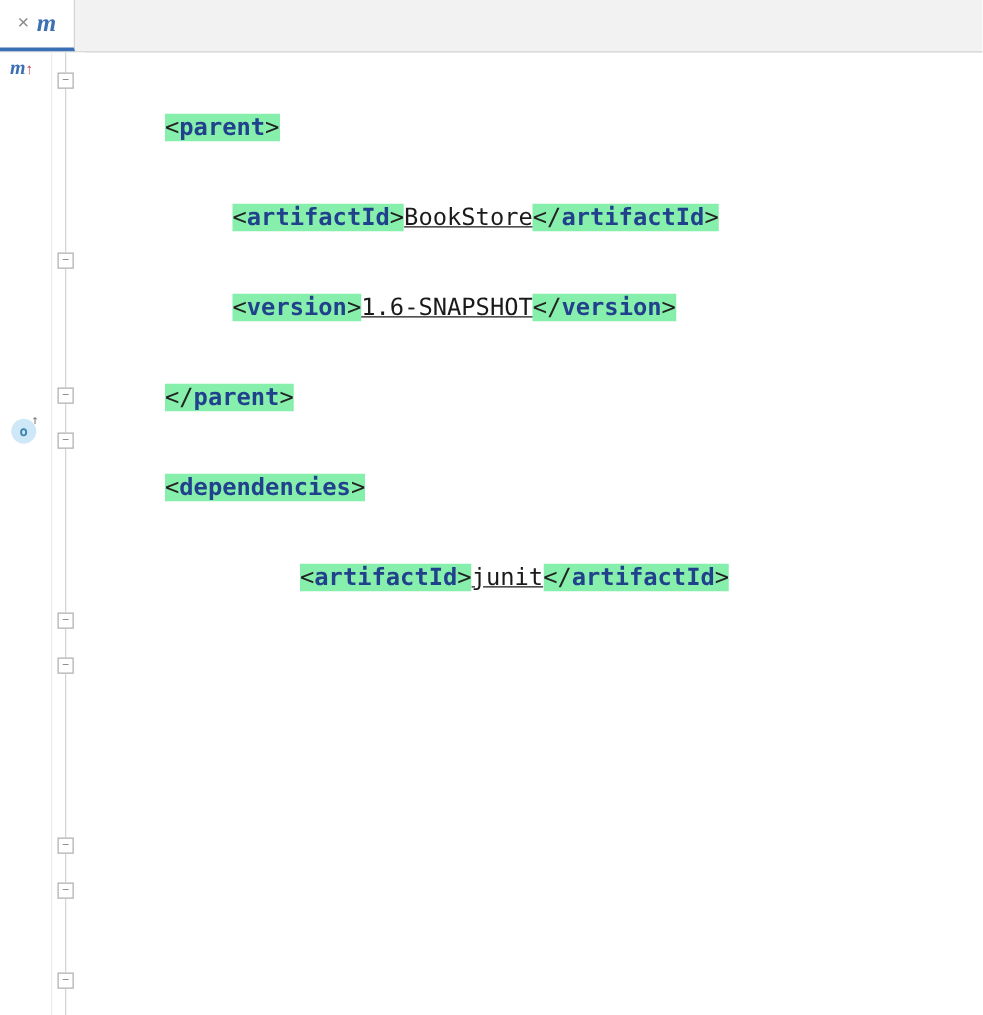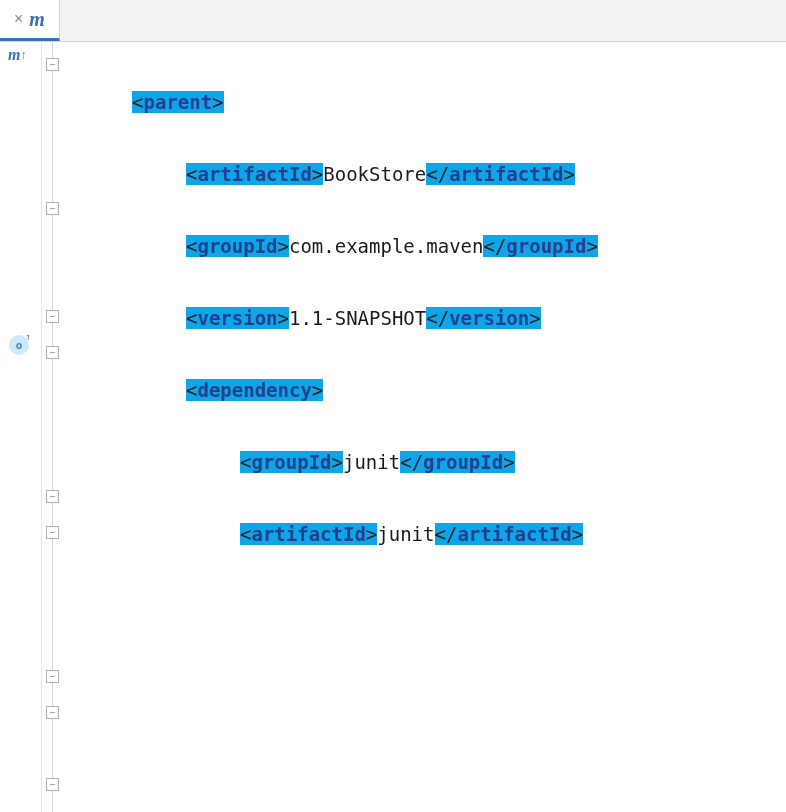--- a/index.html
+++ b/index.html
@@ -94,24 +94,24 @@
   .code {
     flex: 1;
     font-size: 19px;
     line-height: 36px;
     white-space: pre;
     padding-top: 6px;
     position: relative;
   }
   .line { height: 36px; padding-left: 4px; }
   
-  .tag-bg { background: #0ea5e9; }
+  .tag-bg { background: #86efac; }
   .tag-name { color: #22418d; font-weight: bold; }
   .tag-bracket { color: #222; }
-  .tag-text { color: #1a1a1a; }
+  .tag-text { color: #1a1a1a; text-decoration: underline; }
   
   .ind1 { padding-left: 64px; }
   .ind2 { padding-left: 118px; }
   .ind3 { padding-left: 172px; }
 </style>
 </head>
 <body>
 
 <div class="tab-bar">
   <div class="tab">
@@ -146,24 +146,23 @@
         <div class="fold-mark" style="top: 484px;">−</div>
         <div class="fold-mark" style="top: 628px;">−</div>
         <div class="fold-mark" style="top: 664px;">−</div>
         <div class="fold-mark" style="top: 736px;">−</div>
       </div>
   </div>
 
   <div class="code">
 <div class="line ind1"><span class="tag-bg"><span class="tag-bracket">&lt;</span><span class="tag-name">parent</span><span class="tag-bracket">&gt;</span></span></div>
 <div class="line ind2"><span class="tag-bg"><span class="tag-bracket">&lt;</span><span class="tag-name">artifactId</span><span class="tag-bracket">&gt;</span></span><span class="tag-text">BookStore</span><span class="tag-bg"><span class="tag-bracket">&lt;/</span><span class="tag-name">artifactId</span><span class="tag-bracket">&gt;</span></span></div>
-<div class="line ind2"><span class="tag-bg"><span class="tag-bracket">&lt;</span><span class="tag-name">groupId</span><span class="tag-bracket">&gt;</span></span><span class="tag-text">com.example.maven</span><span class="tag-bg"><span class="tag-bracket">&lt;/</span><span class="tag-name">groupId</span><span class="tag-bracket">&gt;</span></span></div>
-<div class="line ind2"><span class="tag-bg"><span class="tag-bracket">&lt;</span><span class="tag-name">version</span><span class="tag-bracket">&gt;</span></span><span class="tag-text">1.1-SNAPSHOT</span><span class="tag-bg"><span class="tag-bracket">&lt;/</span><span class="tag-name">version</span><span class="tag-bracket">&gt;</span></span></div>
-<div class="line ind2"><span class="tag-bg"><span class="tag-bracket">&lt;</span><span class="tag-name">dependency</span><span class="tag-bracket">&gt;</span></span></div>
-<div class="line ind3"><span class="tag-bg"><span class="tag-bracket">&lt;</span><span class="tag-name">groupId</span><span class="tag-bracket">&gt;</span></span><span class="tag-text">junit</span><span class="tag-bg"><span class="tag-bracket">&lt;/</span><span class="tag-name">groupId</span><span class="tag-bracket">&gt;</span></span></div>
+<div class="line ind2"><span class="tag-bg"><span class="tag-bracket">&lt;</span><span class="tag-name">version</span><span class="tag-bracket">&gt;</span></span><span class="tag-text">1.6-SNAPSHOT</span><span class="tag-bg"><span class="tag-bracket">&lt;/</span><span class="tag-name">version</span><span class="tag-bracket">&gt;</span></span></div>
+<div class="line ind1"><span class="tag-bg"><span class="tag-bracket">&lt;/</span><span class="tag-name">parent</span><span class="tag-bracket">&gt;</span></span></div>
+<div class="line ind1"><span class="tag-bg"><span class="tag-bracket">&lt;</span><span class="tag-name">dependencies</span><span class="tag-bracket">&gt;</span></span></div>
 <div class="line ind3"><span class="tag-bg"><span class="tag-bracket">&lt;</span><span class="tag-name">artifactId</span><span class="tag-bracket">&gt;</span></span><span class="tag-text">junit</span><span class="tag-bg"><span class="tag-bracket">&lt;/</span><span class="tag-name">artifactId</span><span class="tag-bracket">&gt;</span></span></div>
 
 
 
 
 
 
 
 
 

